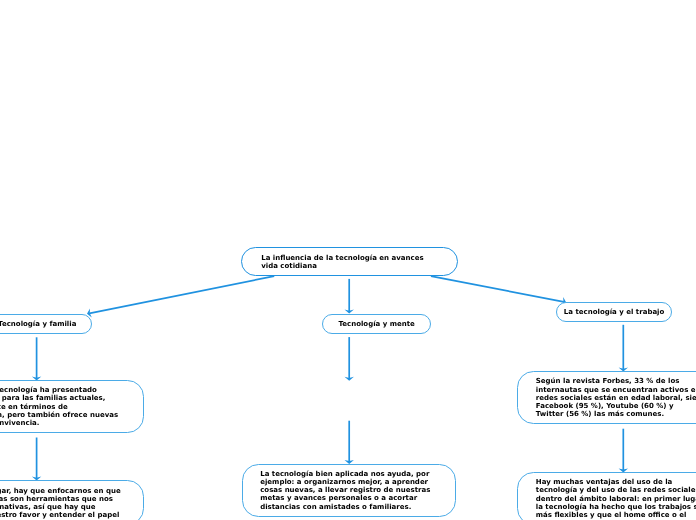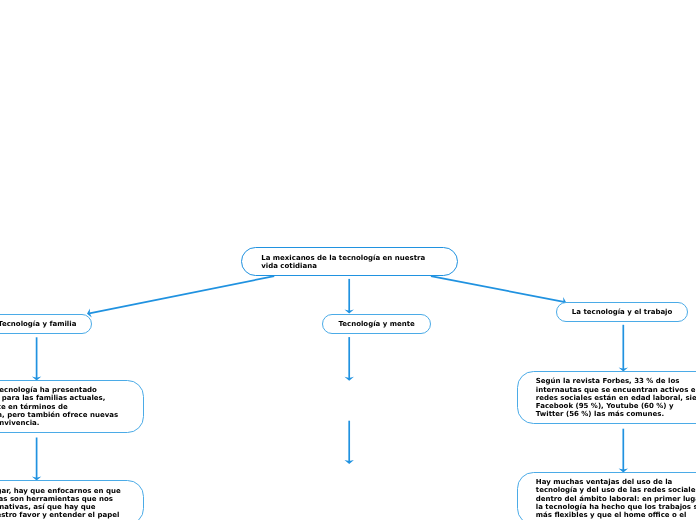--- a/index.html
+++ b/index.html
@@ -53,34 +53,39 @@
   </g>
   <g>
     <line x1="623.30" y1="324.80" x2="623.30" y2="369.20"></line>
     <path d="M 623.30 371.60 L 618.60 367.60 L 623.30 368.80 L 628.00 367.60 Z"></path>
   </g>
   <g>
     <line x1="623.30" y1="428.70" x2="623.30" y2="470.00"></line>
     <path d="M 623.30 472.40 L 618.60 468.40 L 623.30 469.60 L 628.00 468.40 Z"></path>
   </g>
 </svg>
-<div class="node root" style="left:241.4px;top:247.4px;width:216.4px;"><span>La mexicanos de la tecnología en nuestra
+<div class="node root" style="left:241.4px;top:247.4px;width:216.4px;"><span>La influencia de la tecnología en avances
 vida cotidiana</span></div>
 <div class="node pill" style="left:-17.5px;top:313.6px;width:109.5px;"><span>Tecnología y familia</span></div>
 <div class="node " style="left:-70.4px;top:380px;width:214.1px;"><span>El uso de la tecnología ha presentado
 nuevos retos para las familias actuales,
 especialmente en términos de
 comunicación, pero también ofrece nuevas
 formas de convivencia.</span></div>
 <div class="node " style="left:-70.4px;top:480.3px;width:214.1px;"><span>En primer lugar, hay que enfocarnos en que
 las tecnologías son herramientas que nos
 ofrecen alternativas, así que hay que
 usarlas a nuestro favor y entender el papel</span></div>
 <div class="node pill" style="left:294px;top:313.6px;width:109.3px;margin-left:28px;"><span>Tecnología y mente</span></div>
-<div class="node pill" style="left:556.1px;top:301.6px;width:132px;"><span>La tecnología y el trabajo</span></div>
+<div class="node " style="left:241.6px;top:463.5px;width:214.1px;"><span>La tecnología bien aplicada nos ayuda, por
+ejemplo: a organizarnos mejor, a aprender
+cosas nuevas, a llevar registro de nuestras
+metas y avances personales o a acortar
+distancias con amistades o familiares.</span></div>
+<div class="node pill" style="left:556.1px;top:301.6px;width:116px;"><span>La tecnología y el trabajo</span></div>
 <div class="node " style="left:517.2px;top:371.2px;width:214.1px;"><span>Según la revista Forbes, 33 % de los
 internautas que se encuentran activos en
 redes sociales están en edad laboral, siendo
 Facebook (95 %), Youtube (60 %) y
 Twitter (56 %) las más comunes.</span></div>
 <div class="node " style="left:517.2px;top:472px;width:214.1px;"><span>Hay muchas ventajas del uso de la
 tecnología y del uso de las redes sociales
 dentro del ámbito laboral: en primer lugar,
 la tecnología ha hecho que los trabajos sean
 más flexibles y que el home office o el</span></div>

